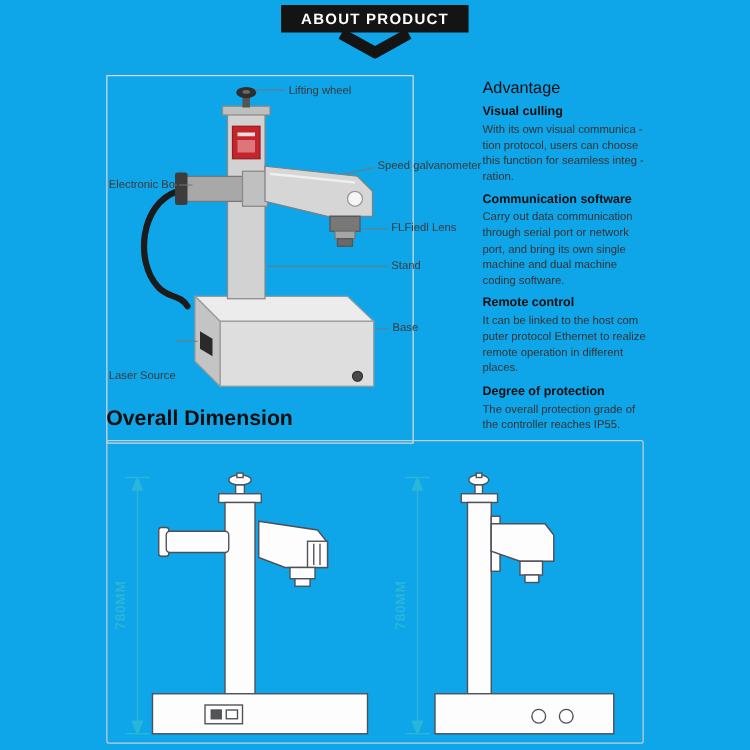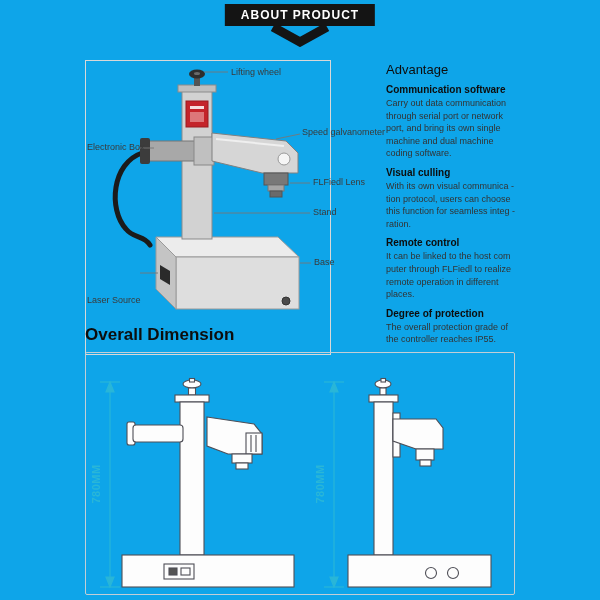--- a/index.html
+++ b/index.html
@@ -93,30 +93,30 @@
     <div class="dlabel" style="left:227px;top:116px;">FLFiedl Lens</div>
     <div class="dlabel" style="left:227px;top:146px;text-align:center;">Stand</div>
     <div class="dlabel" style="left:228px;top:196px;">Base</div>
     <div class="dlabel" style="left:1px;  top:206px;margin-top:28px;">Laser  Source</div>
   </div>
 
   <aside class="advantage">
     <div class="advantage-title">Advantage</div>
 
     <div>
+      <div class="adv-heading">Visual culling</div>
+      <div class="adv-body">With its own visual communica -tion protocol, users can choose this function for seamless integ -ration.</div>
+    </div>
+    <div>
       <div class="adv-heading">Communication software</div>
       <div class="adv-body">Carry out data communication through serial port or network port, and bring its own single machine and dual machine coding software.</div>
     </div>
     <div>
-      <div class="adv-heading">Visual culling</div>
-      <div class="adv-body">With its own visual communica -tion protocol, users can choose this function for seamless integ -ration.</div>
-    </div>
-    <div>
       <div class="adv-heading">Remote control</div>
-      <div class="adv-body">It can be linked to the host com puter through FLFiedl to realize remote operation in different places.</div>
+      <div class="adv-body">It can be linked to the host com puter protocol Ethernet to realize remote operation in different places.</div>
     </div>
     <div>
       <div class="adv-heading">Degree of protection</div>
       <div class="adv-body">The overall protection grade of the controller reaches IP55.</div>
     </div>
   </aside>
 
   <h2 class="overall-title">Overall Dimension</h2>
 
   <div class="dim-box">

